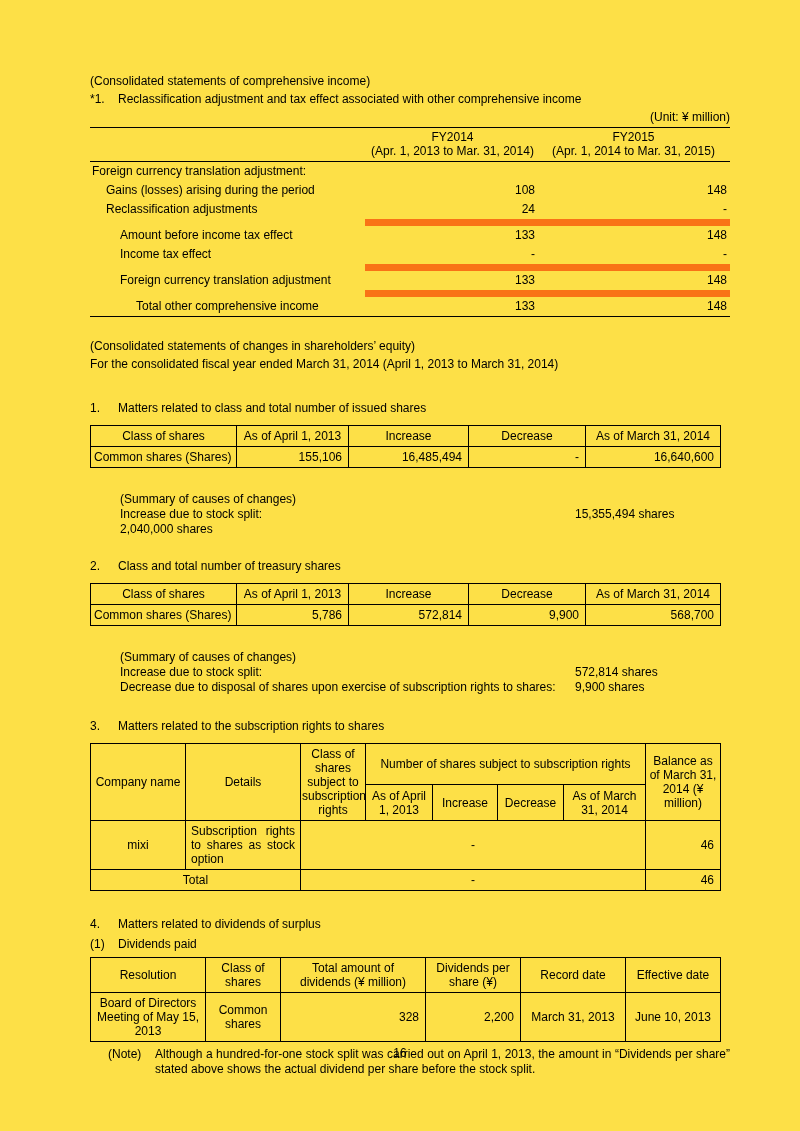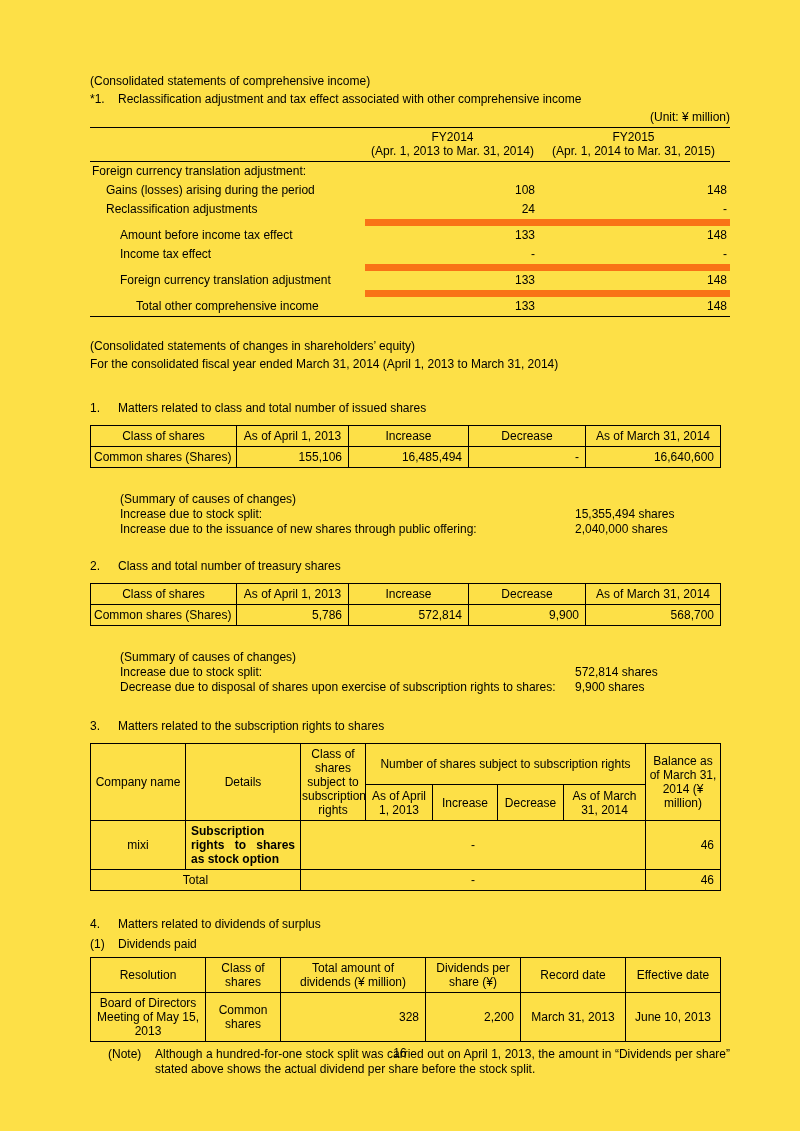--- a/index.html
+++ b/index.html
@@ -38,21 +38,21 @@
   .sec-head.sub { margin-top:2px; }
 
   
   table.grid { border-collapse:collapse; table-layout:fixed; width:630px; margin-top:8px; font-size:12px; }
   .grid th, .grid td { border:1px solid #000; padding:3px 4px; font-weight:normal; vertical-align:middle; line-height:14px; }
   .grid th { text-align:center; }
   .grid th.px1 { padding-left:1px; padding-right:1px; }
   .grid td.l { text-align:left; padding-left:3px; }
   .grid td.c { text-align:center; }
   .grid td.r { text-align:right; padding-right:6px; }
-  .grid td.j { text-align:justify; padding:3px 5px;font-weight:bold; }
+  .grid td.j { text-align:justify; padding:3px 5px; }
   .grid tr.h2 th { height:36px; }
 
   .summary { margin:24px 0 0 30px; }
   .s-line { display:flex; line-height:15px; }
   .s-label { width:455px; flex-shrink:0; }
 
   .note-block { display:flex; margin:5px 0 0 18px; }
   .note-lbl { width:47px; flex-shrink:0; line-height:15px; }
   .note-text { flex:1; text-align:justify; line-height:15px; }
 
@@ -156,21 +156,20 @@
   </tbody>
     </table>
 
   <div class="summary">
     <p class="s-line">(Summary of causes of changes)</p>
     <div class="s-line">
       <span class="s-label">Increase due to stock split:</span>
       <span>15,355,494 shares</span>
     </div>
     <div class="s-line">
-      <span class="s-label">Increase due to the issuance of new shares through public offering:</span>
       <span>2,040,000 shares</span>
     </div>
   </div>
 
   <div class="sec-head s2">
     <span class="num-lbl">2.</span>
     <span>Class and total number of treasury shares</span>
   </div>
 
   <table class="grid">

